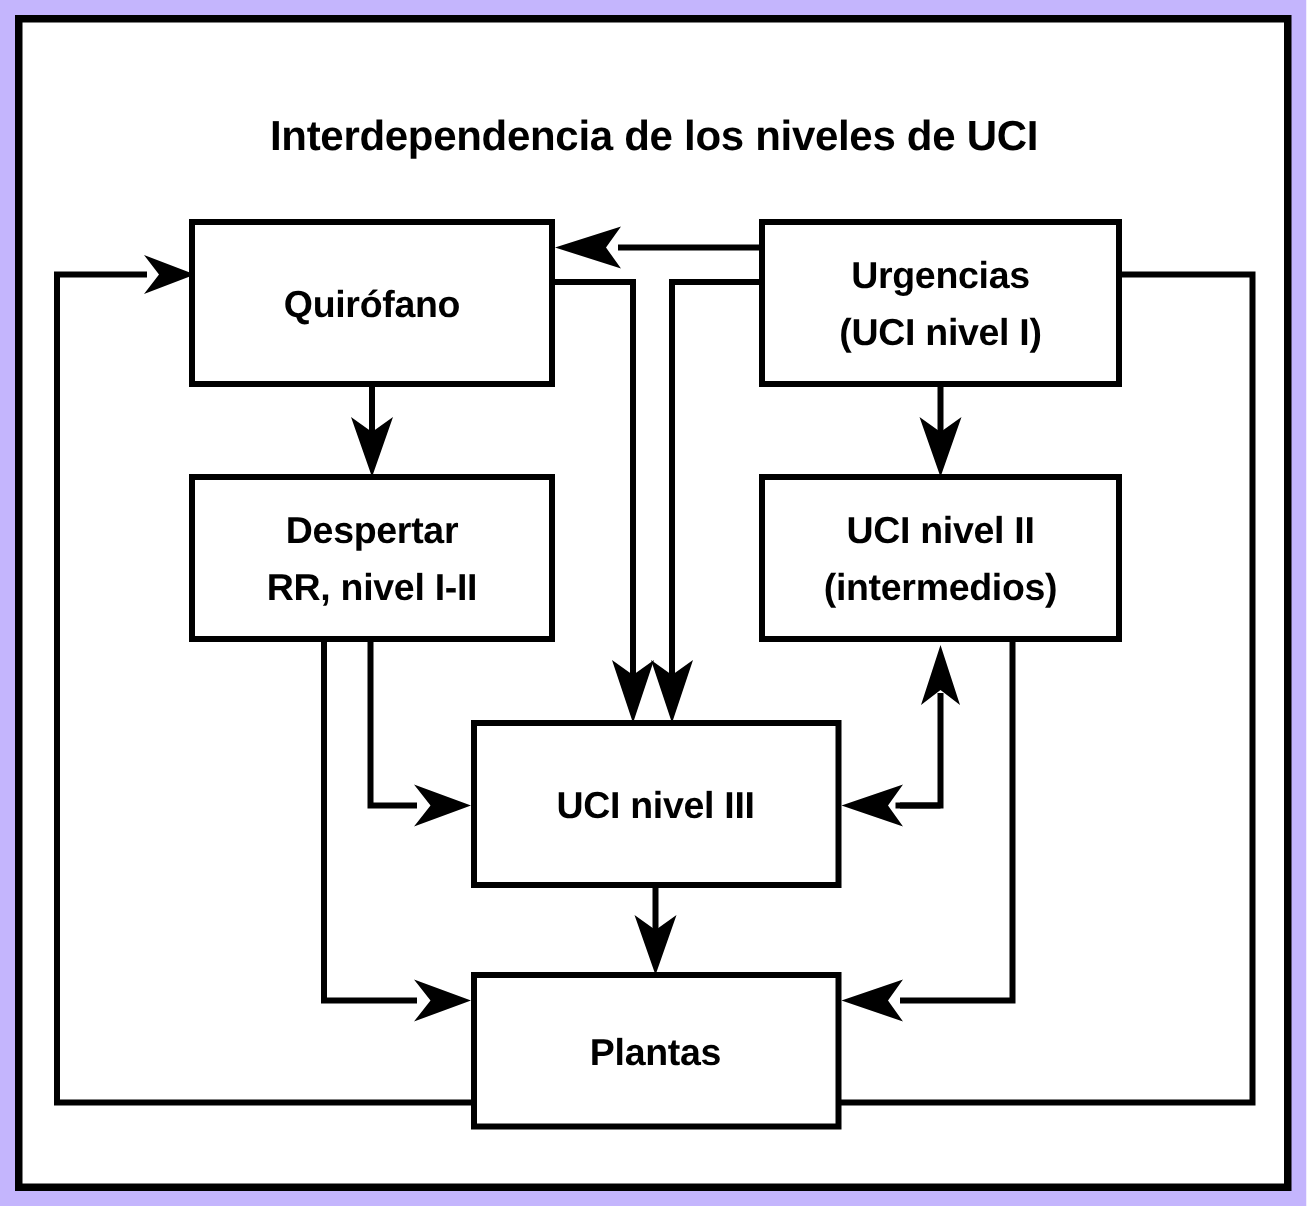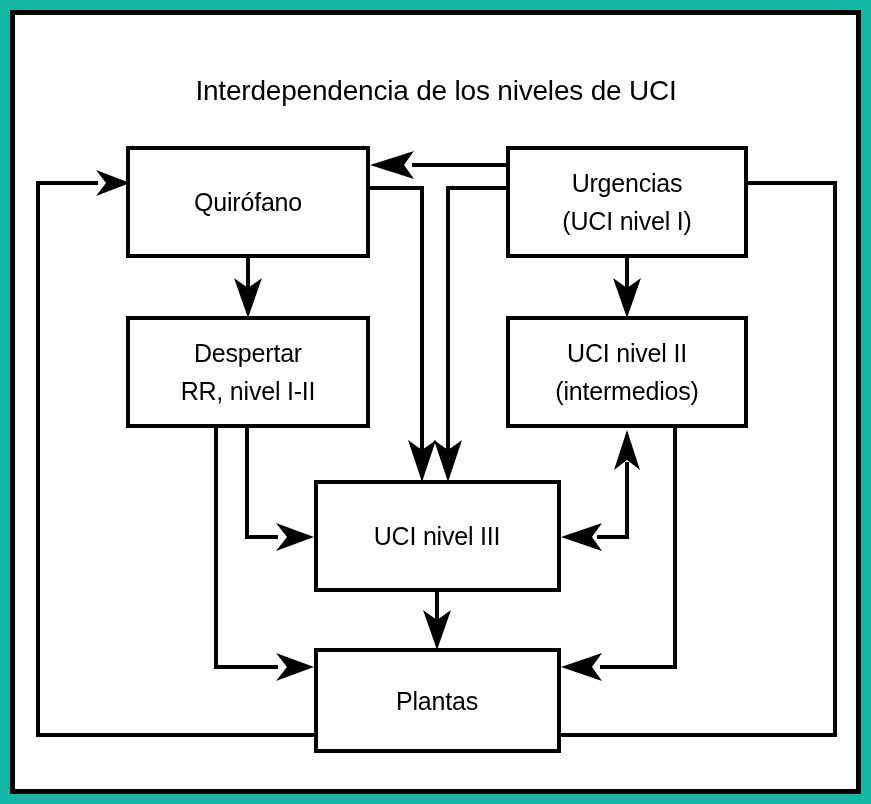--- a/index.html
+++ b/index.html
@@ -10,21 +10,22 @@
   body {
     width: 871px;
     height: 804px;
     font-family: "Liberation Sans", sans-serif;
     overflow: hidden;
   }
   #figure-root {
     position: relative;
     width: 871px;
     height: 804px;
-    background: #14b8a6;
+    background: #c4b5fd;
+    font-weight: bold;
   }
   #figure-svg {
     display: block;
     width: 871px;
     height: 804px;
   }
   .frame-rect {
     fill: #ffffff;
     stroke: #000000;
     stroke-width: 5;

